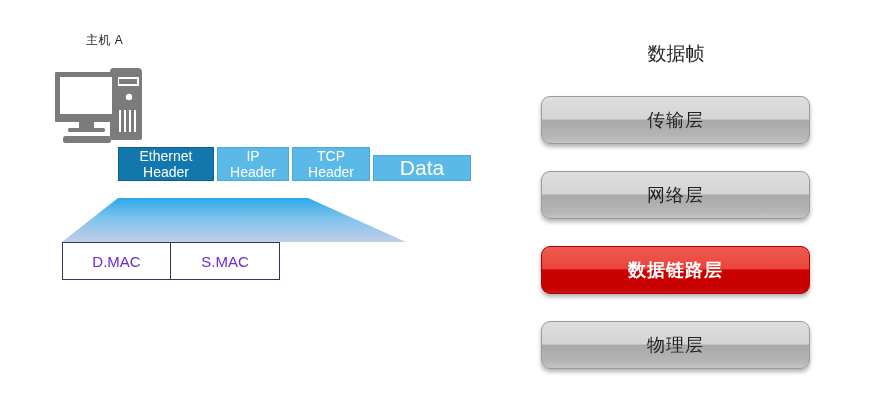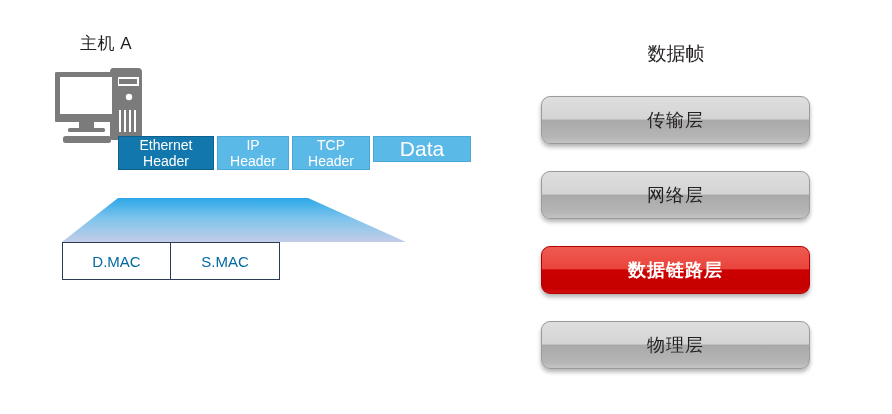--- a/index.html
+++ b/index.html
@@ -12,45 +12,45 @@
     height: 414px;
     position: relative;
     overflow: hidden;
     font-family: "Liberation Sans", "DejaVu Sans", sans-serif;
     color: #231f20;
   }
 
   
   #host-label {
     position: absolute;
-    left: 80px;
+    left: 86px;
     top: 32px;
-    font-size: 17px;
+    font-size: 12px;
     letter-spacing: 0.5px;
     color: #231f20;
     white-space: nowrap;
   }
 
   
   #host-icon {
     position: absolute;
     left: 55px;
     top: 66px;
     width: 108px;
     height: 82px;
   }
 
   
   #frame-strip {
     position: absolute;
     left: 118px;
-    top: 136px;
+    top: 152px;
     height: 29px;
     display: flex;
-    align-items: flex-start;
+    align-items: flex-end;
   }
   .frame-seg {
     display: flex;
     align-items: center;
     justify-content: center;
     text-align: center;
     color: #ffffff;
     font-size: 14px;
     line-height: 1.15;
     margin-right: 3px;
@@ -89,21 +89,21 @@
     display: flex;
     border: 1px solid #2b3a55;
     background: #ffffff;
     box-sizing: border-box;
   }
   .mac-cell {
     display: flex;
     align-items: center;
     justify-content: center;
     font-size: 15px;
-    color: #0369a1;
+    color: #6d28d9;
     border-right: 1px solid #2b3a55;
     box-sizing: border-box;
   }
   .mac-cell:last-child { border-right: none; }
   .mac-dmac { width: 108px; }
   .mac-smac { width: 108px; }
   .mac-type { width: 106px; }
 
   
   #stack-title {

